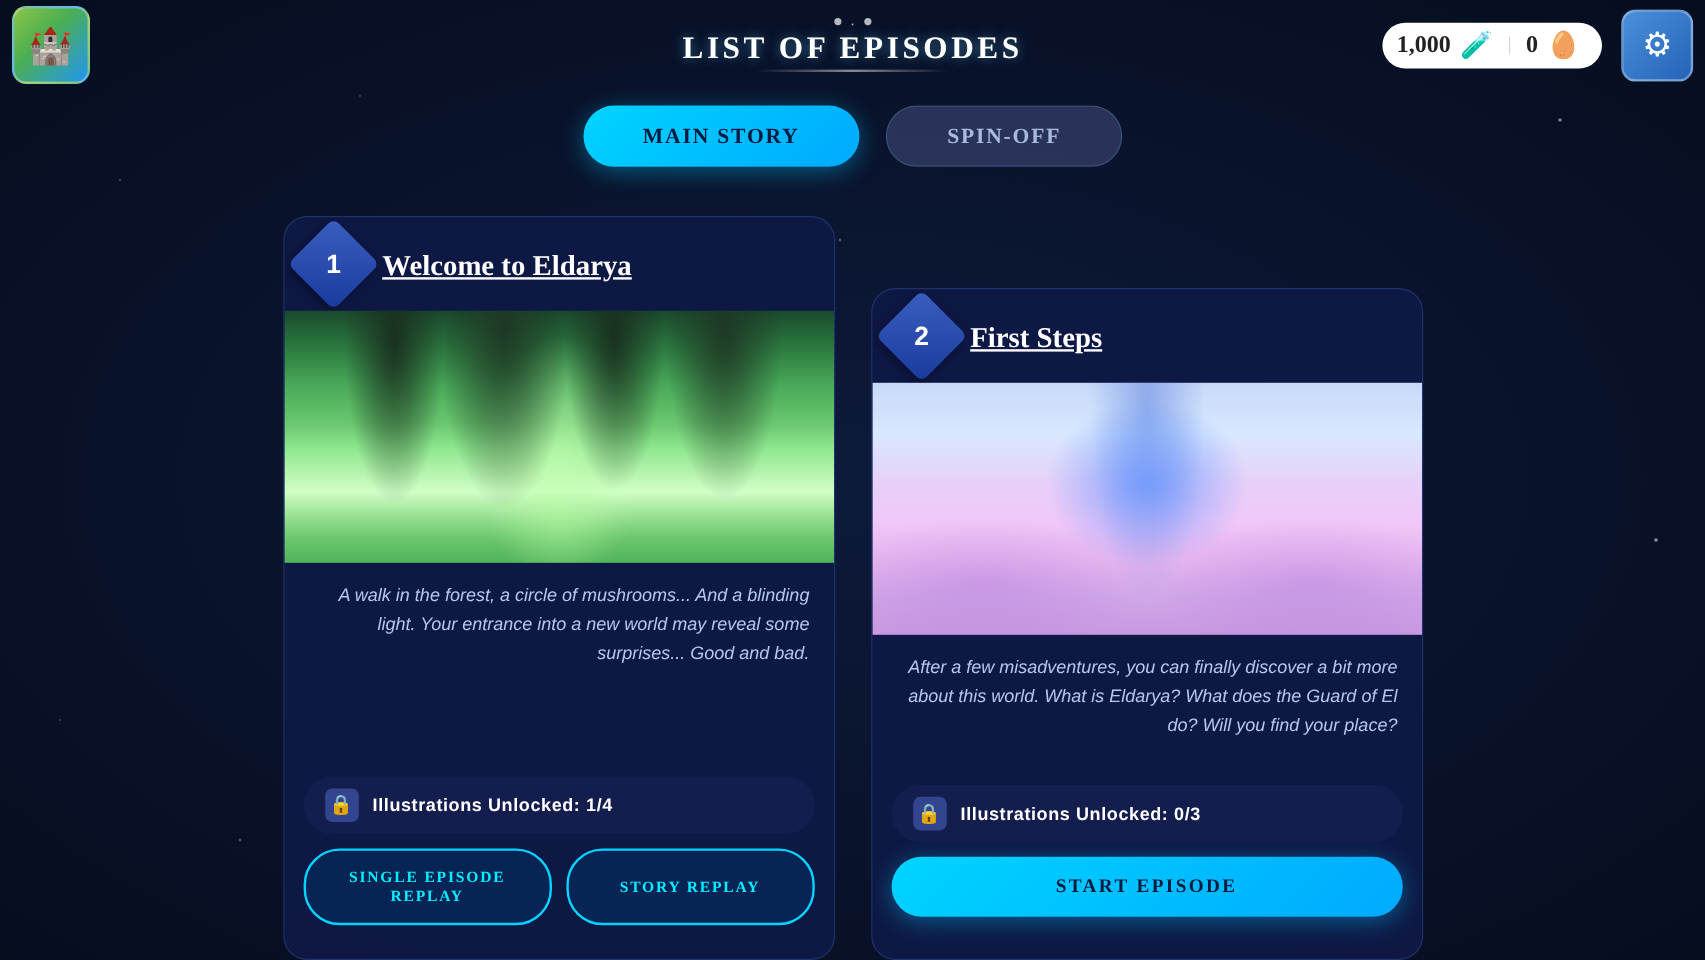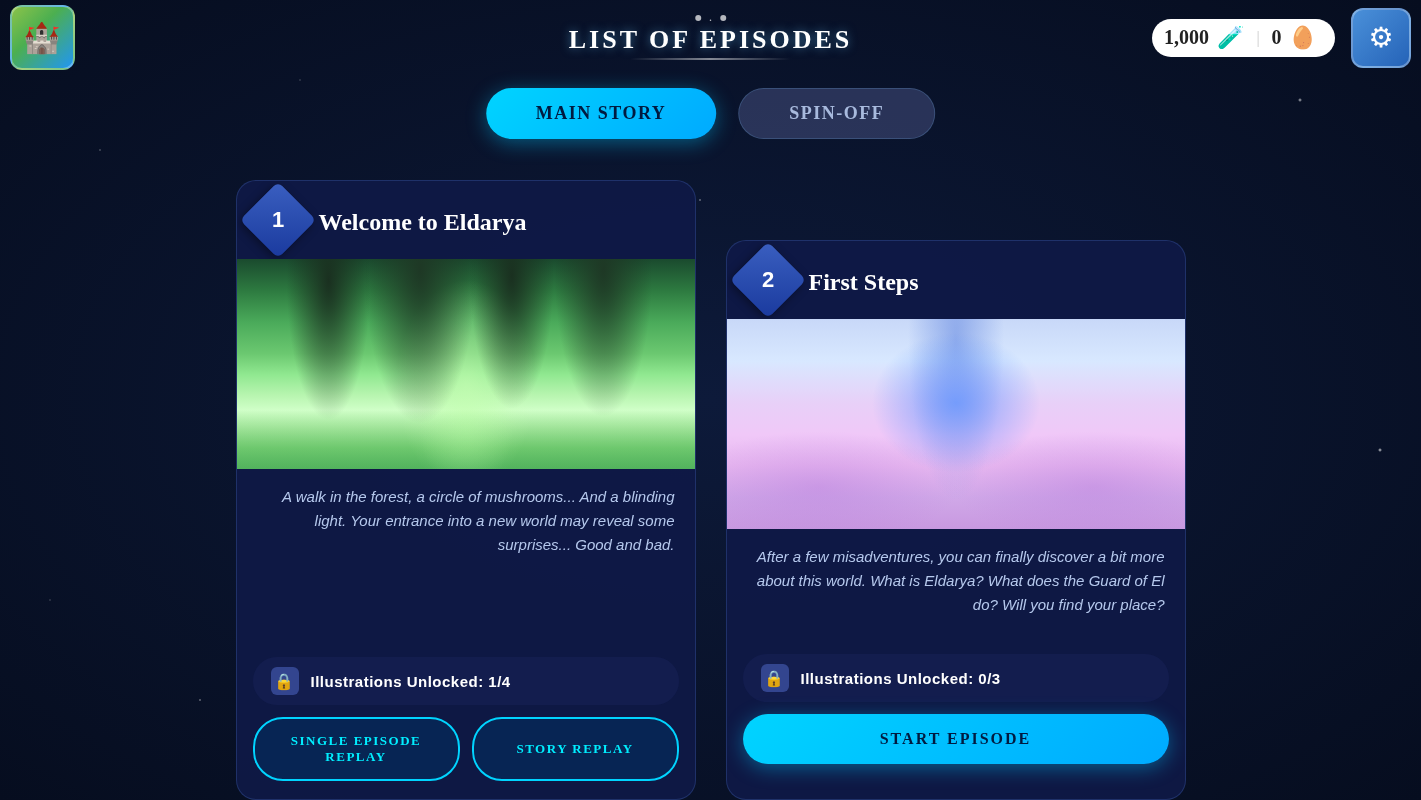--- a/index.html
+++ b/index.html
@@ -264,20 +264,21 @@
       font-weight: bold;
       color: white;
       font-family: sans-serif;
     }
 
     .episode-title {
       font-size: 24px;
       font-weight: bold;
       color: white;
       font-family: 'Georgia', serif;
+      text-decoration: underline;
     }
 
     
     .scene-image {
       width: 100%;
       height: 210px;
       object-fit: cover;
       flex-shrink: 0;
       position: relative;
       overflow: hidden;
@@ -393,21 +394,21 @@
       font-weight: bold;
       color: white;
       font-family: sans-serif;
       letter-spacing: 0.5px;
     }
 
     
     .card-buttons {
       display: flex;
       gap: 12px;
-      padding: 0 16px 18px;
+      padding: 0 16px 28px;
     }
 
     .card-button {
       flex: 1;
       padding: 14px 10px;
       border-radius: 30px;
       font-size: 13px;
       font-weight: bold;
       letter-spacing: 1.5px;
       cursor: pointer;

